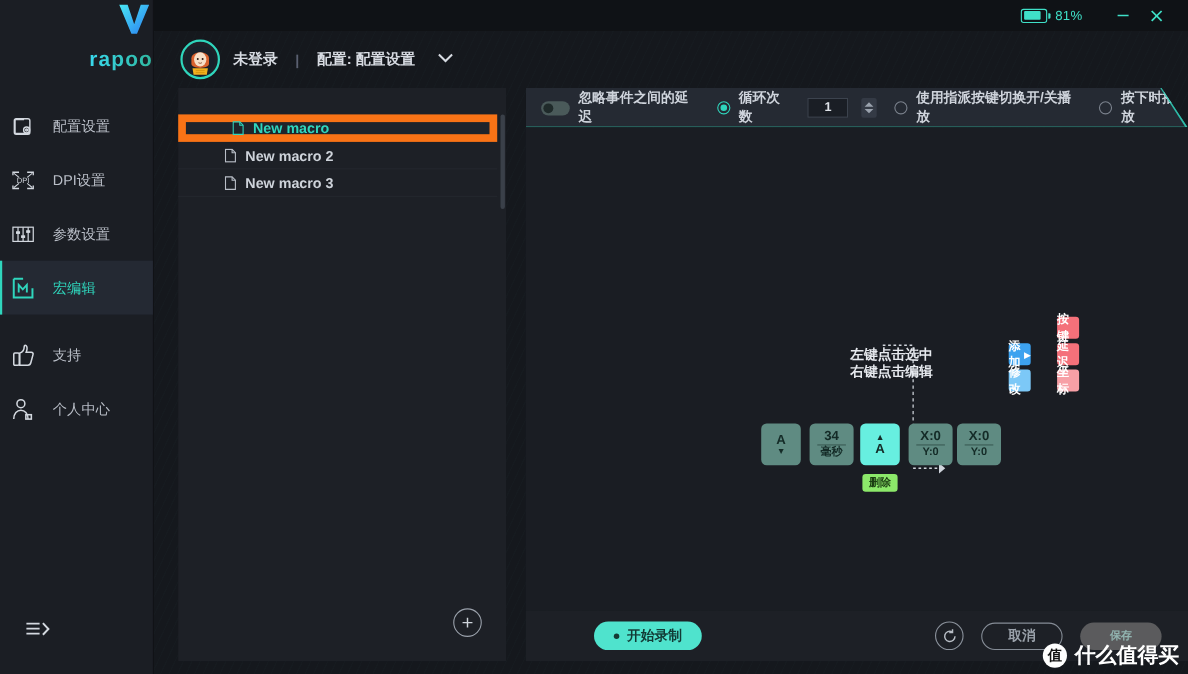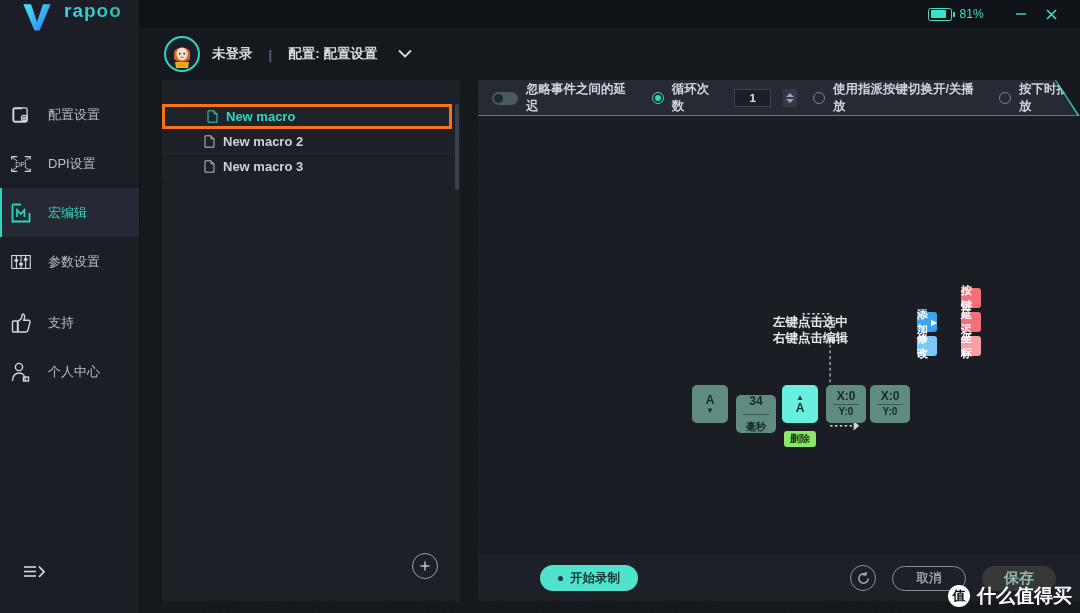--- a/index.html
+++ b/index.html
@@ -40,22 +40,23 @@
   }
   .win-btn svg { display: block; }
 
   
   #sidebar {
     position: absolute; top: 0; left: 0; width: 140px; height: 613px;
     background: #1b1e24;
     border-right: 1px solid #101216;
   }
   #logo {
-    height: 90px; display: flex; align-items: flex-start; gap: 10px;
+    height: 90px; display: flex; align-items: flex-end; gap: 10px;
     padding-left: 20px;
+    flex-direction: column;
   }
   .logo-mark { width: 34px; height: 34px; flex: none; }
   .logo-text {
     font-size: 19px; font-weight: 700; letter-spacing: 1px;
     background: linear-gradient(90deg,#39d9ee,#2fb8a0);
     -webkit-background-clip: text; background-clip: text; color: transparent;
   }
   .nav-item {
     position: relative; height: 49px; display: flex; align-items: center;
     gap: 14px; padding-left: 8px; cursor: pointer;
@@ -102,21 +103,21 @@
     position: absolute; left: 22px; top: 52px; width: 298px; bottom: 12px;
     background: #1d2026;
   }
   #macro-list { position: absolute; top: 24px; left: 0; right: 8px; }
   .macro-item {
     height: 25px; display: flex; align-items: center; gap: 8px;
     padding-left: 42px; color: #ced3da; font-size: 13px; cursor: pointer;
     border-bottom: 1px solid #24272e;
   }
   .macro-item.selected {
-    border: 3px solid #f97316; color: #2fd6bd; background: #1f242b;
+    border: 7px solid #f97316; color: #2fd6bd; background: #1f242b;
   }
   .macro-item .doc-ico { flex: none; display: flex; }
   #macro-scrollbar {
     position: absolute; right: 1px; top: 24px; width: 4px; height: 86px;
     background: #3a4049; border-radius: 2px;
   }
   #add-macro {
     position: absolute; right: 22px; bottom: 22px;
     width: 26px; height: 26px; border-radius: 50%;
     border: 1.3px solid #9aa1ab; color: #cfd4db;
@@ -231,22 +232,22 @@
   #reset-btn {
     width: 26px; height: 26px; border-radius: 50%; border: 1.3px solid #8b929c;
     display: flex; align-items: center; justify-content: center; cursor: pointer; color: #b7bdc5;
   }
   #cancel-btn {
     width: 74px; height: 25px; border-radius: 13px; border: 1px solid #858c96;
     color: #9aa1aa; font-size: 12.5px; display: flex; align-items: center; justify-content: center;
     cursor: pointer;
   }
   #save-btn {
-    width: 74px; height: 25px; border-radius: 13px; background: #404040;
-    color: #bfeee6; font-size: 15px; display: flex; align-items: center; justify-content: center;
+    width: 74px; height: 25px; border-radius: 13px; background: #737373;
+    color: #bfeee6; font-size: 10px; display: flex; align-items: center; justify-content: center;
     cursor: pointer; opacity: .72;
   }
 
   
   #watermark {
     position: absolute; right: 8px; bottom: 4px; display: flex; align-items: center;
     gap: 7px; color: #ffffff; font-size: 19px; font-weight: 700;
   }
   #watermark .wm-badge {
     width: 22px; height: 22px; border-radius: 50%; background: #fff; color: #111;
@@ -310,43 +311,43 @@
       <span class="nav-ico">
         <svg width="24" height="22" viewBox="0 0 26 22" fill="none" stroke="#d3d8df" stroke-width="1.3">
           <path d="M3 6 V3 H9 M17 3 H23 V6 M23 16 V19 H17 M9 19 H3 V16"></path>
           <path d="M4 4 L9 8 M22 4 L17 8 M22 18 L17 14 M4 18 L9 14" stroke-width="1"></path>
           <text x="13" y="14" font-size="7.5" fill="#d3d8df" stroke="none" text-anchor="middle" font-family="Liberation Sans">DPI</text>
         </svg>
       </span>
       <span>DPI设置</span>
     </div>
 
-    <div class="nav-item active">
-      <span class="nav-ico">
-        <svg width="24" height="24" viewBox="0 0 24 24" fill="none" stroke="#2fd6bd" stroke-width="1.8">
-          <path d="M3.5 3.5 H12 M3.5 3.5 V20.5 H20.5 V12"></path>
-          <path d="M8 16 V9 L11.7 13 L15.4 9 V16" stroke-width="1.7"></path>
-        </svg>
-      </span>
-      <span>宏编辑</span>
-    </div>
-
     <div class="nav-item">
       <span class="nav-ico">
         <svg width="24" height="22" viewBox="0 0 26 22" fill="none" stroke="#d3d8df" stroke-width="1.2">
           <rect x="3" y="4" width="20" height="14"></rect>
           <line x1="8" y1="4" x2="8" y2="18"></line>
             <line x1="13" y1="4" x2="13" y2="18"></line>
             <line x1="18" y1="4" x2="18" y2="18"></line>
           <rect x="6" y="8" width="4" height="2.6" fill="#d3d8df" stroke="none"></rect>
           <rect x="11" y="12" width="4" height="2.6" fill="#d3d8df" stroke="none"></rect>
           <rect x="16" y="7" width="4" height="2.6" fill="#d3d8df" stroke="none"></rect>
         </svg>
       </span>
       <span>参数设置</span>
+    </div>
+
+    <div class="nav-item active">
+      <span class="nav-ico">
+        <svg width="24" height="24" viewBox="0 0 24 24" fill="none" stroke="#2fd6bd" stroke-width="1.8">
+          <path d="M3.5 3.5 H12 M3.5 3.5 V20.5 H20.5 V12"></path>
+          <path d="M8 16 V9 L11.7 13 L15.4 9 V16" stroke-width="1.7"></path>
+        </svg>
+      </span>
+      <span>宏编辑</span>
     </div>
 
     <div class="nav-gap"></div>
 
     <div class="nav-item">
       <span class="nav-ico">
         <svg width="24" height="24" viewBox="0 0 24 24" fill="none" stroke="#d3d8df" stroke-width="1.4">
           <path d="M9 21 V10 C9 10 13 8.5 13 4.2 C13 3 14 2.6 14.7 3.2 C15.6 4 15.8 6.6 14.8 9.2 H19.5 C20.7 9.2 21.4 10.3 21 11.4 L19 18.8 C18.7 20.2 17.8 21 16.4 21 Z"></path>
           <rect x="3.5" y="10" width="5" height="11" rx="1"></rect>
         </svg>
@@ -502,21 +503,21 @@
         </div>
         <div class="menu-btn red-light" style="left:483px; top:220px;">
           <span>坐标</span>
         </div>
 
         <div class="evt" style="left:214px; top:269px;">
           <span class="t">A</span>
           <span class="car">▼</span>
         </div>
 
-        <div class="evt wide" style="left:258px; top:279px;justify-content:space-between;">
+        <div class="evt wide" style="left:258px; top:269px;">
           <span class="t">34</span>
           <span class="sep"></span>
           <span class="b">毫秒</span>
         </div>
 
         <div class="evt hl" style="left:304px; top:269px;">
           <span class="car">▲</span>
           <span class="t">A</span>
         </div>
 

